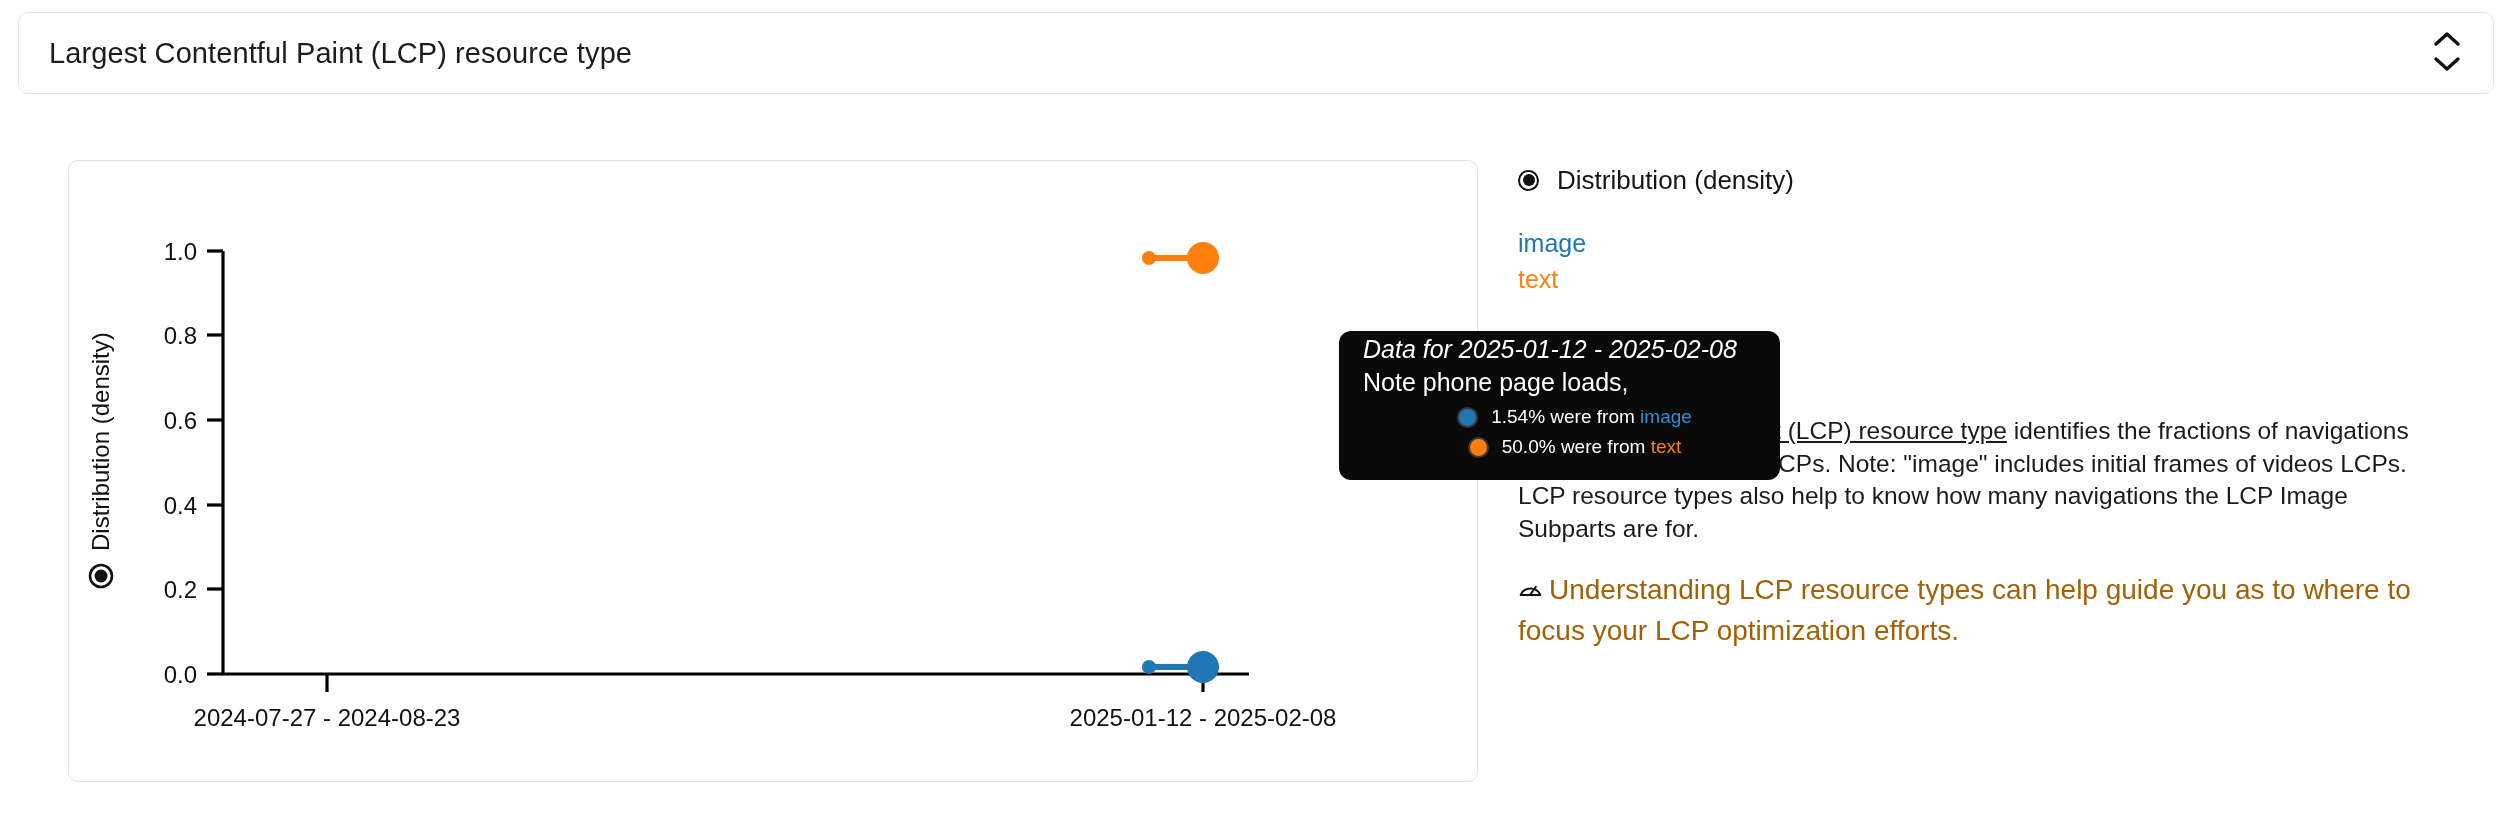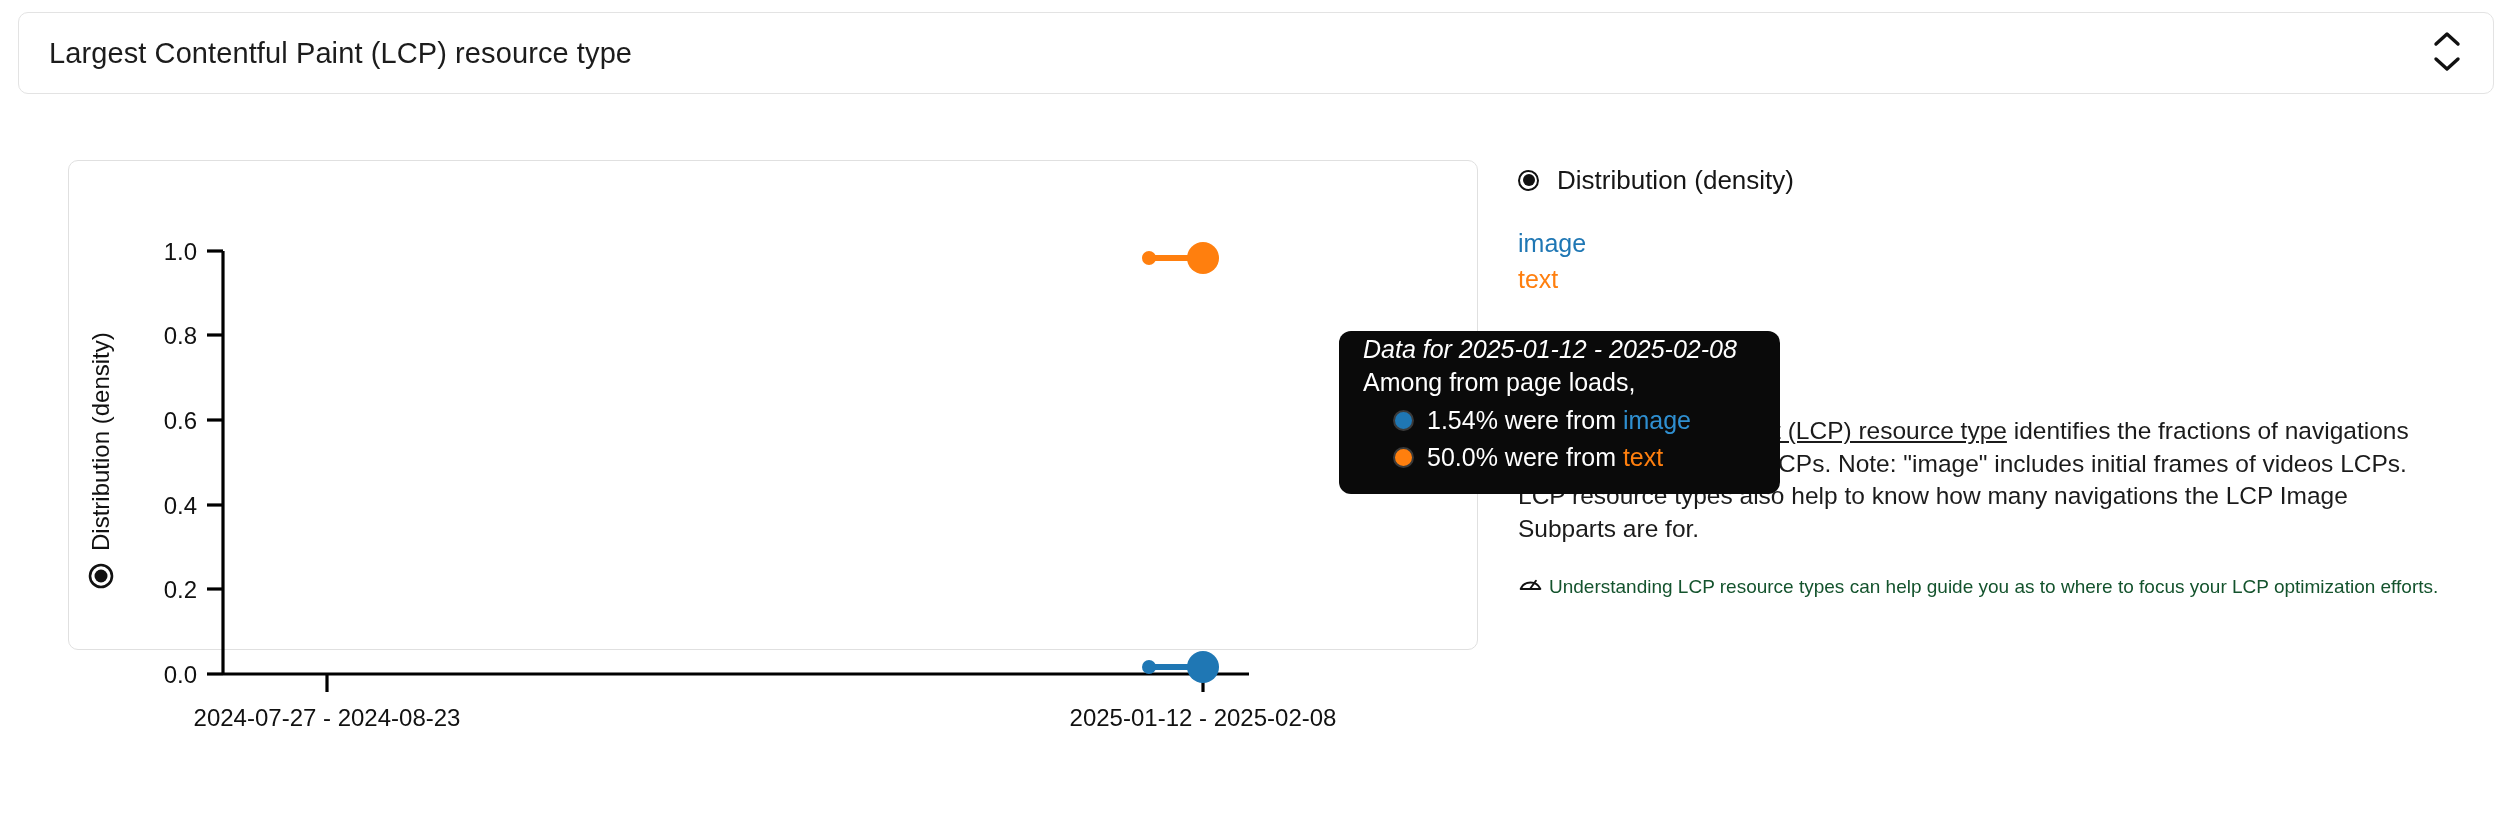--- a/index.html
+++ b/index.html
@@ -37,21 +37,21 @@
     display: flex; flex-direction: column;
     align-items: center; justify-content: center;
     gap: 5px;
     cursor: pointer;
   }
 
   
   .chart-card {
     position: absolute;
     left: 68px; top: 160px;
-    width: 1410px; height: 490px;
+    width: 1410px; height: 622px;
     border: 1px solid #e0e0e0;
     border-radius: 10px;
     background: #fff;
   }
   .plot-svg { position: absolute; left: 0; top: 0; }
 
   
   .side-panel {
     position: absolute;
     left: 1518px; top: 160px;
@@ -94,23 +94,23 @@
     color: #1b1b1b;
     width: 930px;
   }
   .description a {
     color: #1b1b1b;
     text-decoration: underline;
   }
 
   .tip-row {
     margin-top: 26px;
-    font-size: 19px;
+    font-size: 28px;
     line-height: 1.33;
-    color: #14532d;
+    color: #a16207;
     width: 930px;
     display: block;
   }
   .tip-icon {
     display: inline-block;
     vertical-align: -3px;
     margin-right: 6px;
   }
 
   
@@ -131,24 +131,25 @@
     margin-bottom: 4px;
   }
   .tt-sub {
     font-size: 25px;
     margin-bottom: 9px;
   }
   .tt-row {
     display: flex;
     align-items: center;
     gap: 13px;
-    font-size: 25px;
+    font-size: 19px;
     padding-left: 30px;
     margin-top: 8px;
     white-space: nowrap;
+    justify-content: center;
   }
   .tt-dot {
     width: 21px; height: 21px;
     border-radius: 50%;
     border: 2px solid #3a3a3a;
     flex: none;
   }
 </style>
 </head>
 <body>
@@ -217,21 +218,21 @@
     <g>
       <line x1="1080" y1="506" x2="1134" y2="506" stroke="#1f77b4" stroke-width="6"></line>
       <circle cx="1080" cy="506" r="7" fill="#1f77b4"></circle>
       <circle cx="1134" cy="506" r="16" fill="#1f77b4"></circle>
     </g>
   </svg>
 </div>
 
 <div class="tooltip">
   <div class="tt-title">Data for 2025-01-12 - 2025-02-08</div>
-  <div class="tt-sub">Among from page loads,</div>
+  <div class="tt-sub">Note phone page loads,</div>
 
   <div class="tt-row">
     <span class="tt-dot" style="background:#1f77b4"></span>
     <span><span>1.54%</span><span> were from </span><span style="color:#2f8fd0">image</span></span>
   </div>
 
   <div class="tt-row">
     <span class="tt-dot" style="background:#ff7f0e"></span>
     <span><span>50.0%</span><span> were from </span><span style="color:#ff7f0e">text</span></span>
   </div>

